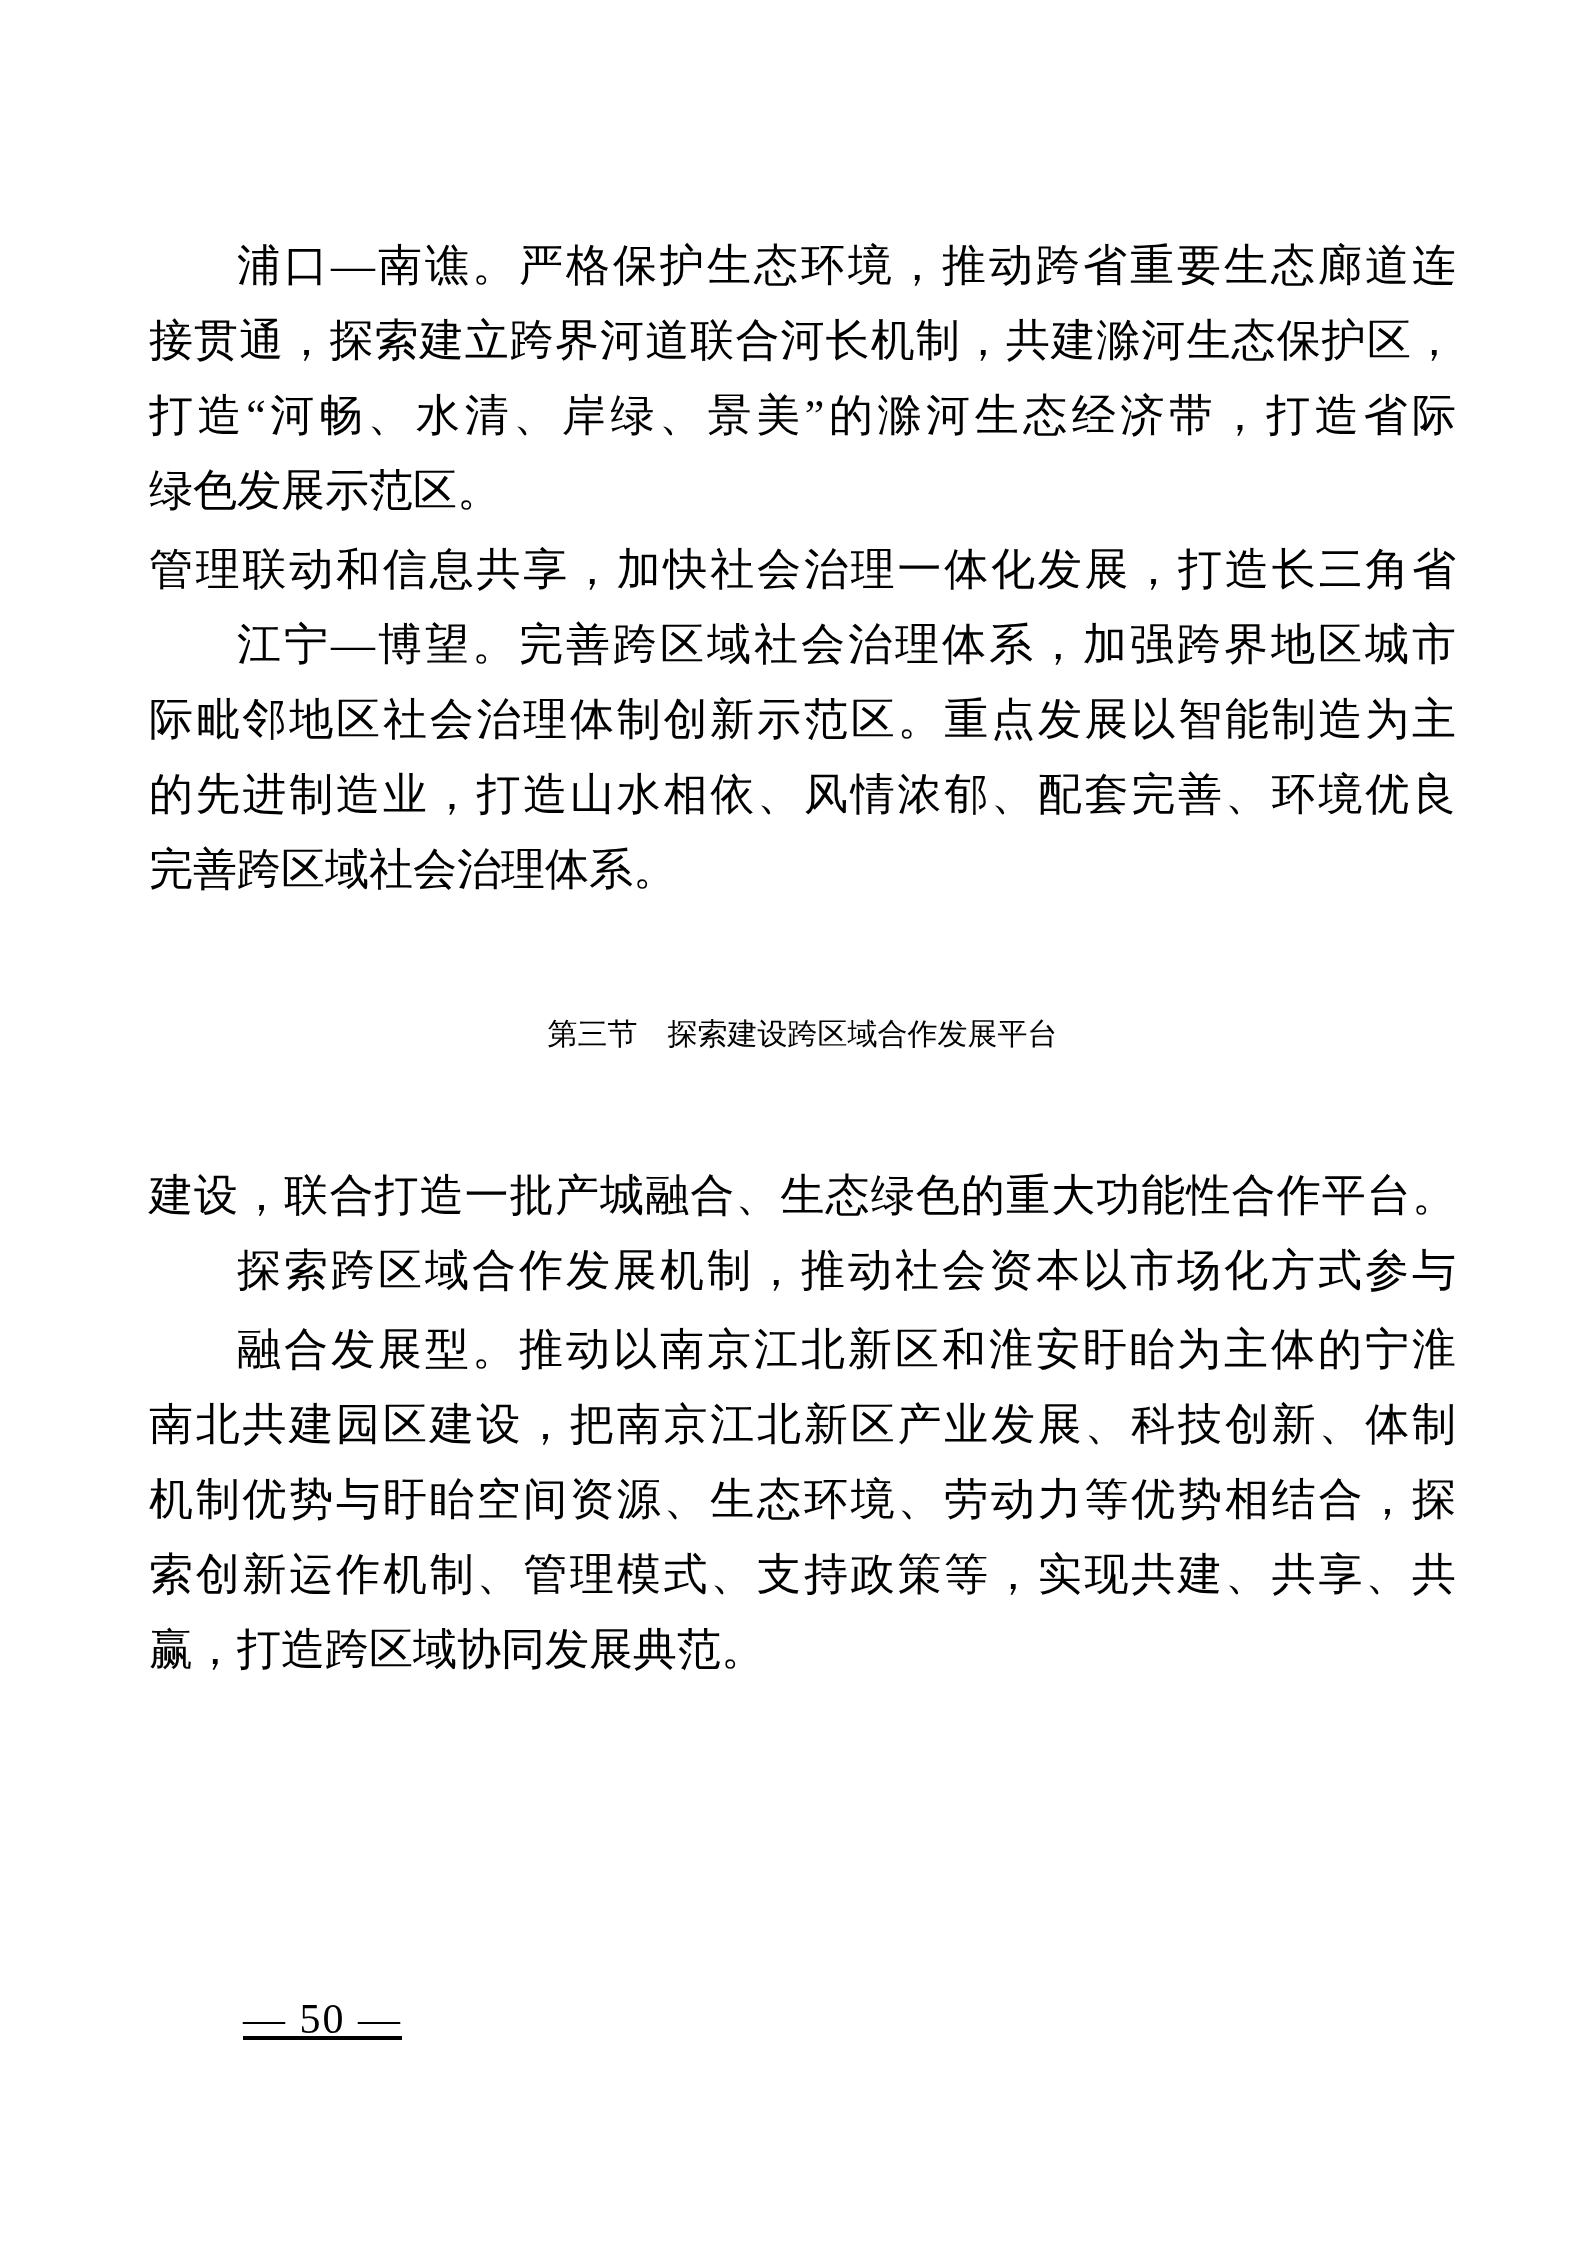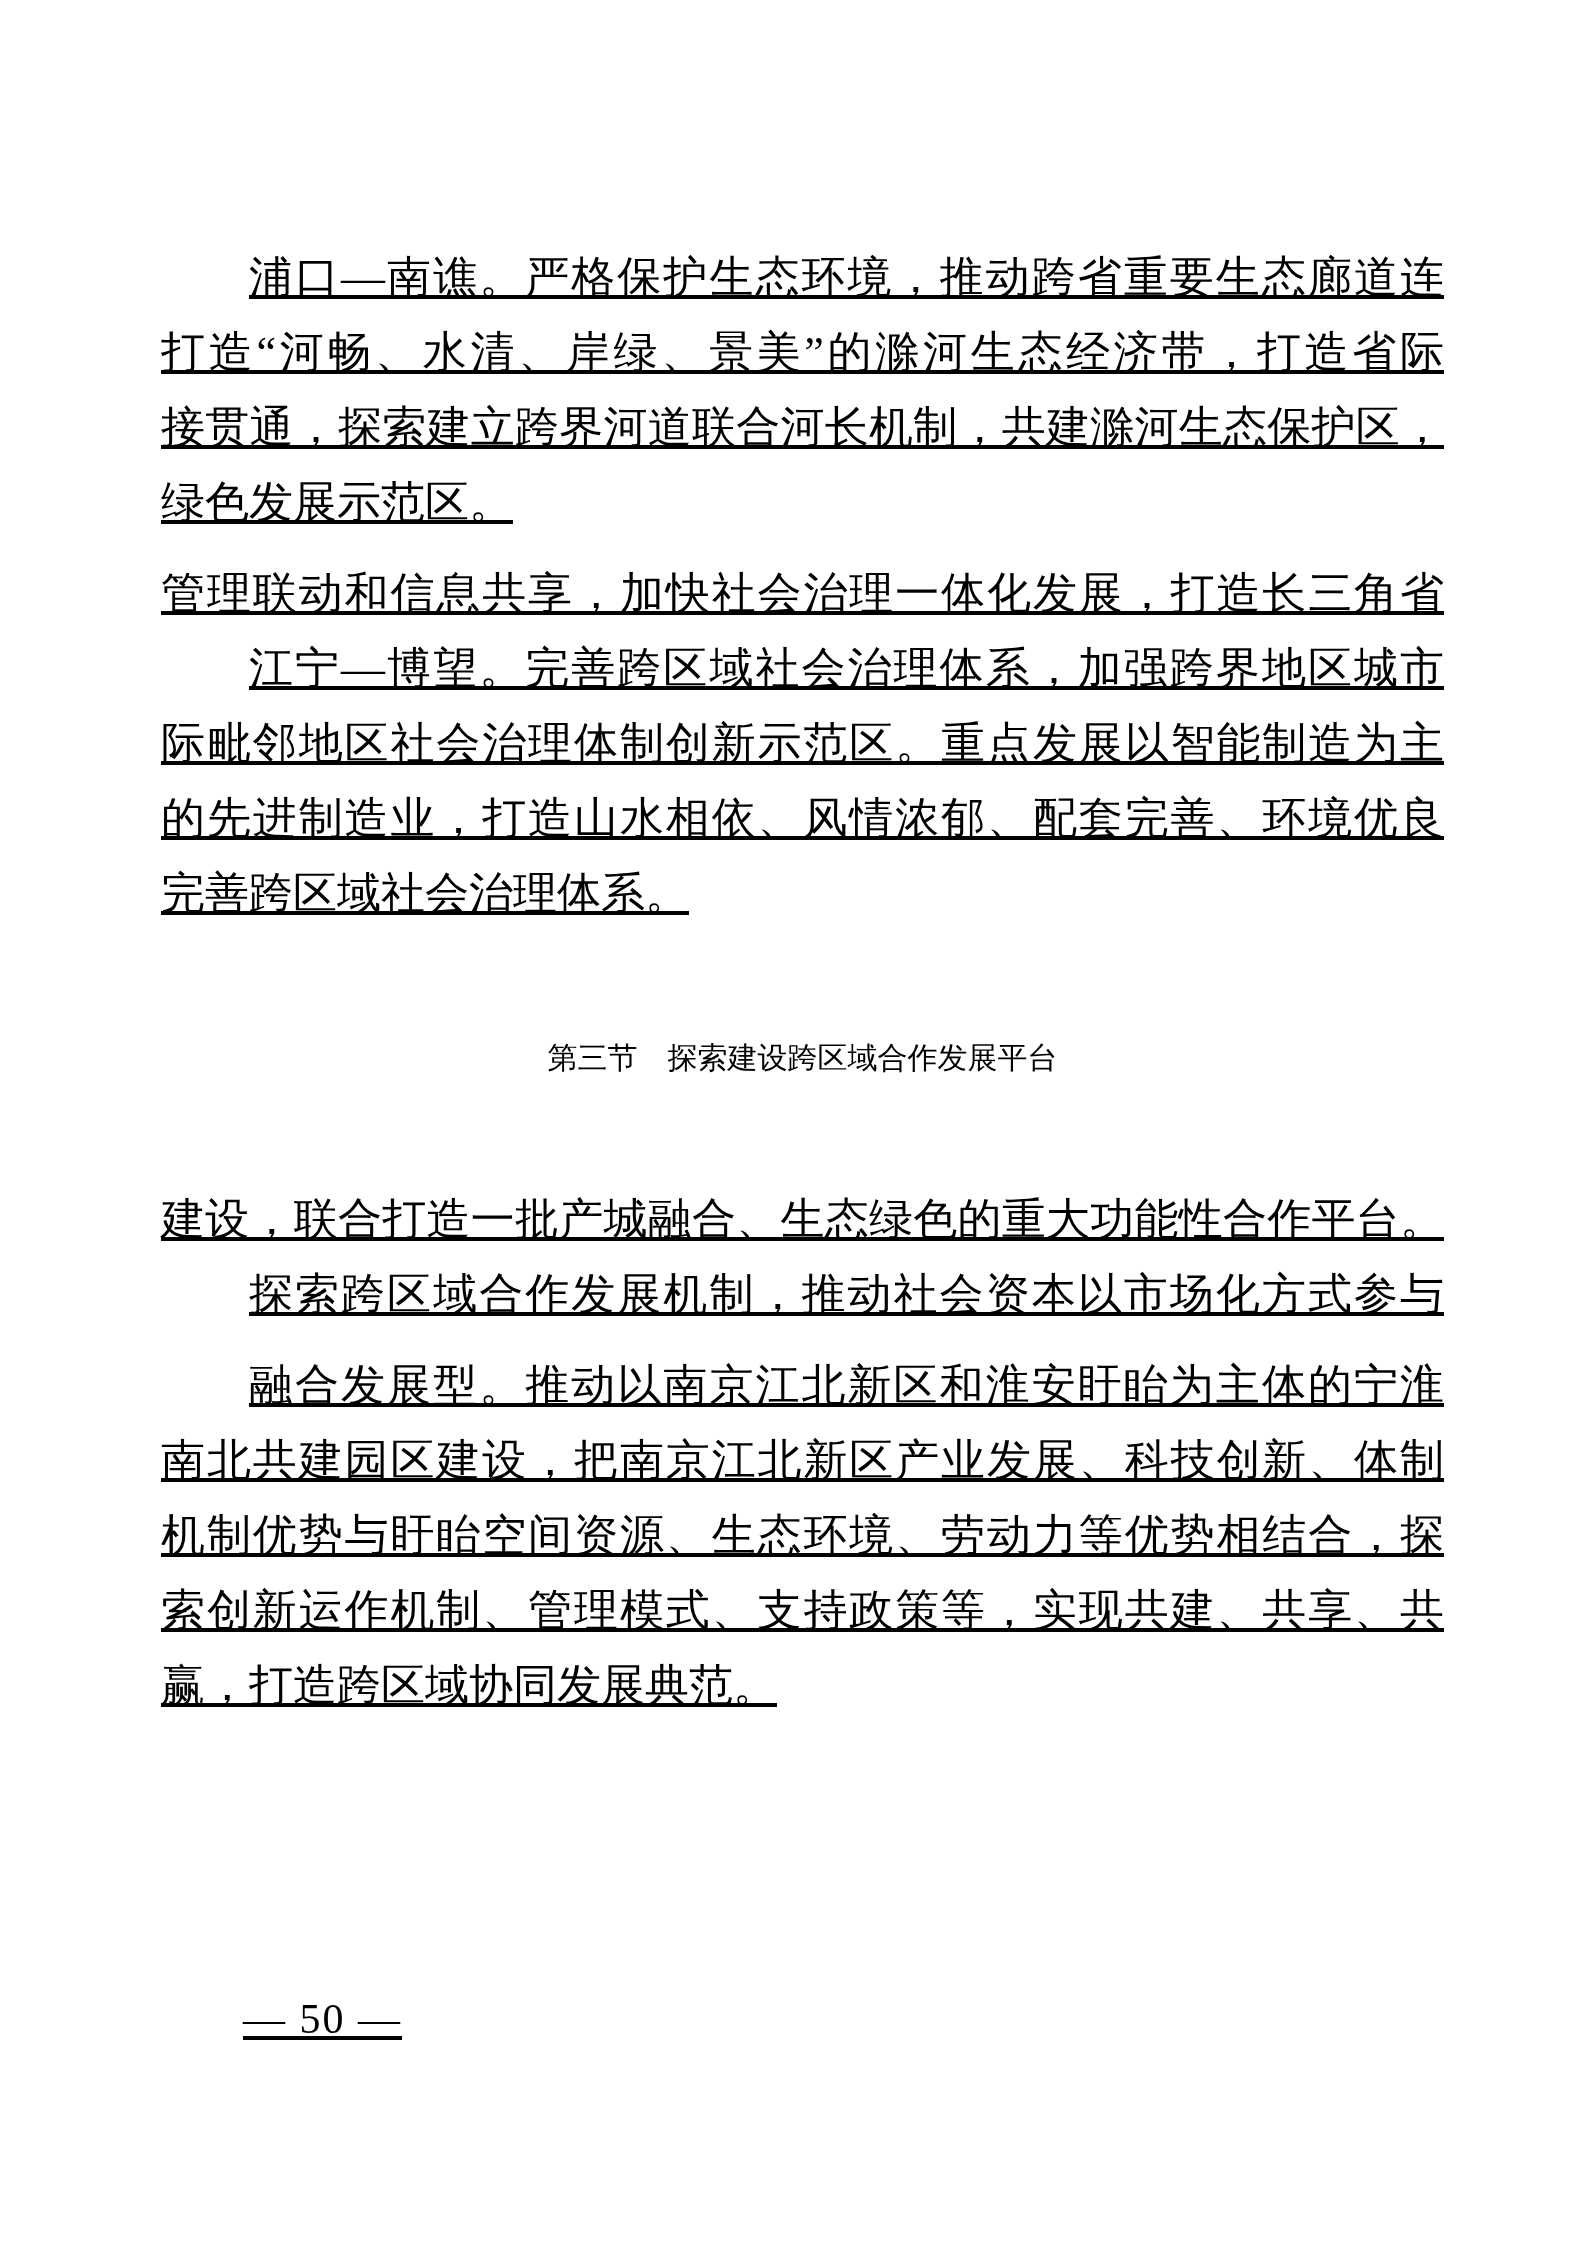--- a/index.html
+++ b/index.html
@@ -11,21 +11,21 @@
     background: #ffffff;
     color: #000000;
     font-family: "Liberation Serif", "DejaVu Serif", serif;
   }
   .text-block {
     position: absolute;
     left: 145px;
     top: 224px;
     width: 1315px;
   }
-  .para { margin: 16px; padding: 0; text-decoration: underline; }
+  .para { margin: 4px; padding: 0; }
   .line {
     font-size: 44px;
     line-height: 75px;
     height: 75px;
     text-align: justify;
     text-align-last: justify;
     white-space: nowrap;
   }
   
   .line.pe {
@@ -52,22 +52,22 @@
     text-decoration: underline;
   }
 </style>
 </head>
 <body>
 
 <main class="text-block">
 
   <section class="para">
     <div class="line ind">浦口—南谯。严格保护生态环境，推动跨省重要生态廊道连</div>
+    <div class="line">接贯通，探索建立跨界河道联合河长机制，共建滁河生态保护区，</div>
     <div class="line">打造“河畅、水清、岸绿、景美”的滁河生态经济带，打造省际</div>
-    <div class="line">接贯通，探索建立跨界河道联合河长机制，共建滁河生态保护区，</div>
     <div class="line pe">绿色发展示范区。</div>
   </section>
 
   <section class="para">
     <div class="line">管理联动和信息共享，加快社会治理一体化发展，打造长三角省</div>
     <div class="line ind">江宁—博望。完善跨区域社会治理体系，加强跨界地区城市</div>
     <div class="line">际毗邻地区社会治理体制创新示范区。重点发展以智能制造为主</div>
     <div class="line">的先进制造业，打造山水相依、风情浓郁、配套完善、环境优良</div>
     <div class="line pe">完善跨区域社会治理体系。</div>
   </section>

